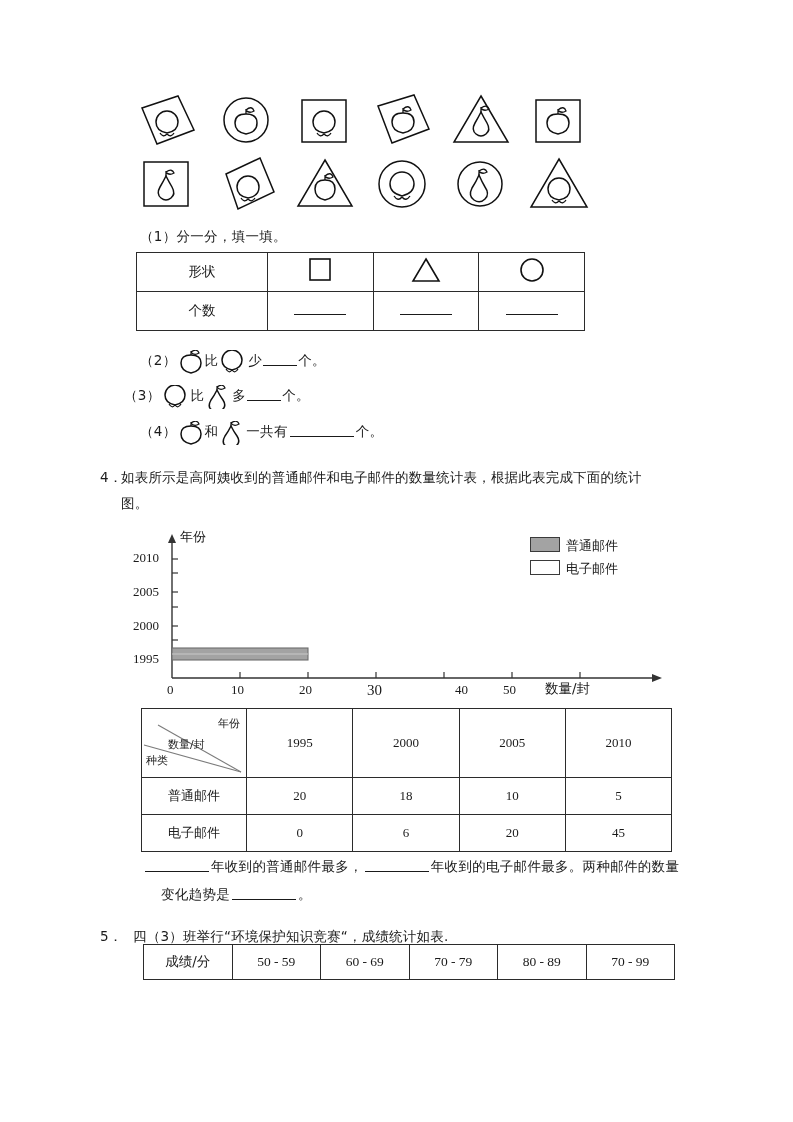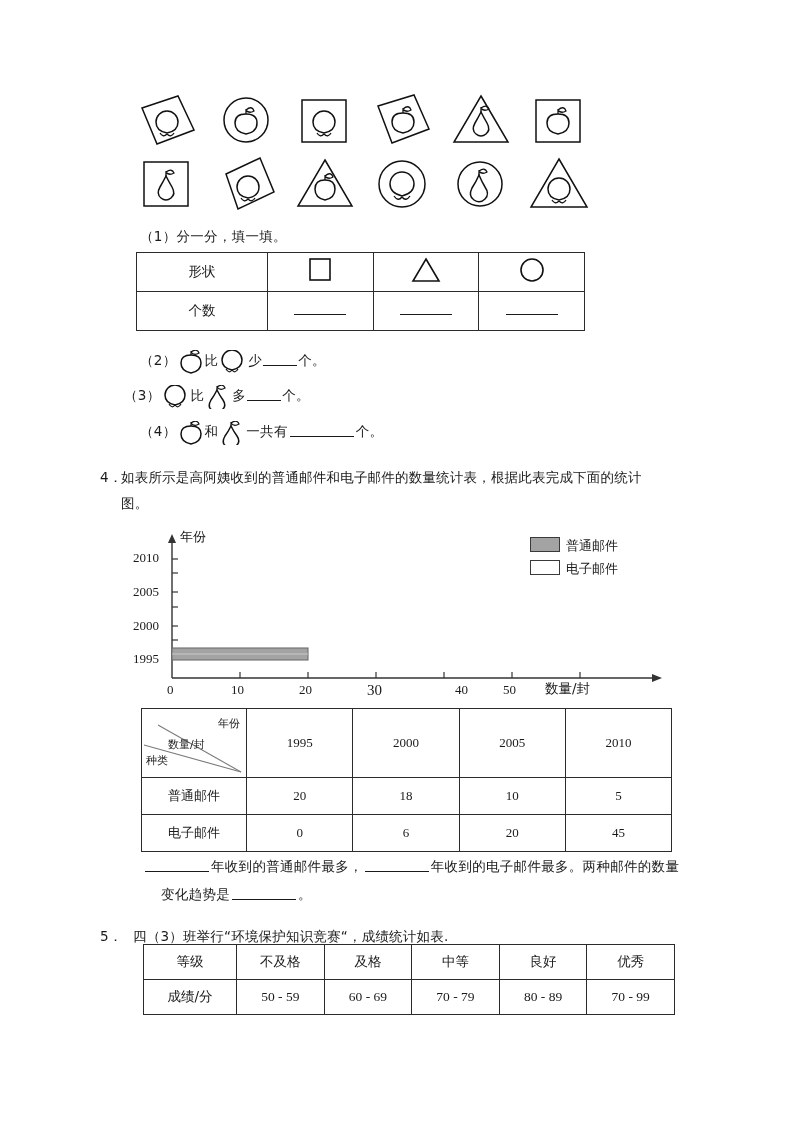--- a/index.html
+++ b/index.html
@@ -440,28 +440,20 @@
   </div>
   <div class="qline cn" style="left:161px;top:884px;">
     <span>变化趋势是</span><span class="blank-m"></span><span>。</span>
   </div>
 
   <div class="qnum-line cn" style="left:100px;top:925px;">5．</div>
   <div class="qnum-line cn" style="left:133px;top:925px;">四（3）班举行“环境保护知识竞赛“，成绩统计如表.</div>
 
   <table class="grid" id="grade-table">
     <tbody>
-        <tr>
-      <td class="cn" style="width:92px;">等级</td>
-      <td class="cn">不及格</td>
-      <td class="cn">及格</td>
-      <td class="cn">中等</td>
-      <td class="cn">良好</td>
-      <td class="cn">优秀</td>
-    </tr>
     <tr>
       <td class="cn">成绩/分</td>
       <td>50 - 59</td>
       <td>60 - 69</td>
       <td>70 - 79</td>
       <td>80 - 89</td>
       <td>70 - 99</td>
     </tr>
   </tbody>
     </table>

